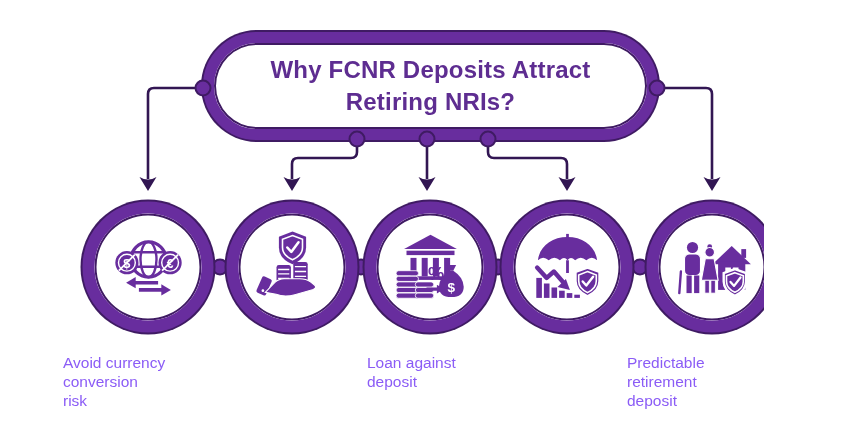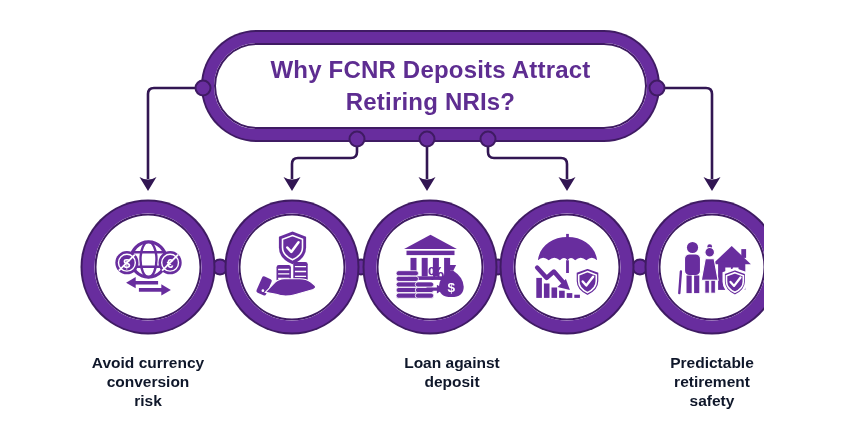--- a/index.html
+++ b/index.html
@@ -27,21 +27,21 @@
   .dot.mid { z-index:1; }
   .node-circle {
     position:absolute; width:131px; height:131px; box-sizing:border-box;
     background:#ffffff; border:12px solid #682D9E; border-radius:50%;
     box-shadow:0 0 0 2px #3F1B63, inset 0 0 0 2px #3F1B63;
     display:flex; align-items:center; justify-content:center;
     transform:translate(-50%,-50%); z-index:2;
   }
   .node-label {
     position:absolute; top:353px; width:170px; transform:translateX(-50%);
-    text-align:center; color:#0f172a; font-size:15.5px; font-weight:700;
+    text-align:left; color:#8b5cf6; font-size:15.5px; font-weight:400;
     line-height:19px; white-space:pre-line; z-index:2;
   }
   svg text { font-family:"Liberation Sans","DejaVu Sans",sans-serif; }
 </style>
 </head>
 <body>
 
 <div class="canvas">
 
   <svg class="connectors" width="855" height="447" viewBox="0 0 855 447">
@@ -186,15 +186,15 @@
       <rect x="17.5" y="60" width="6.5" height="22" fill="#682D9E"></rect>
       <rect x="27" y="60" width="6.5" height="22" fill="#682D9E"></rect>
       <line x1="10.5" y1="55" x2="8.5" y2="82" stroke="#682D9E" stroke-width="3" stroke-linecap="round"></line>
       <path d="M78 52 L92 57 V67.5 Q92 79 78 85.5 Q64 79 64 67.5 V57 Z" fill="#682D9E" stroke="#ffffff" stroke-width="3"></path>
       <path d="M78 56.5 L88.5 60.4 V67.5 Q88.5 76.2 78 81 Q67.5 76.2 67.5 67.5 V60.4 Z" fill="none" stroke="#ffffff" stroke-width="2"></path>
       <polyline points="72.5,68 77,73 85,62.5" fill="none" stroke="#ffffff" stroke-width="2.8" stroke-linecap="round" stroke-linejoin="round"></polyline>
     </svg>
   </div>
   <div class="node-label" style="left:712px;">Predictable
 retirement
-safety</div>
+deposit</div>
 
 </div>
 
 </body></html>

